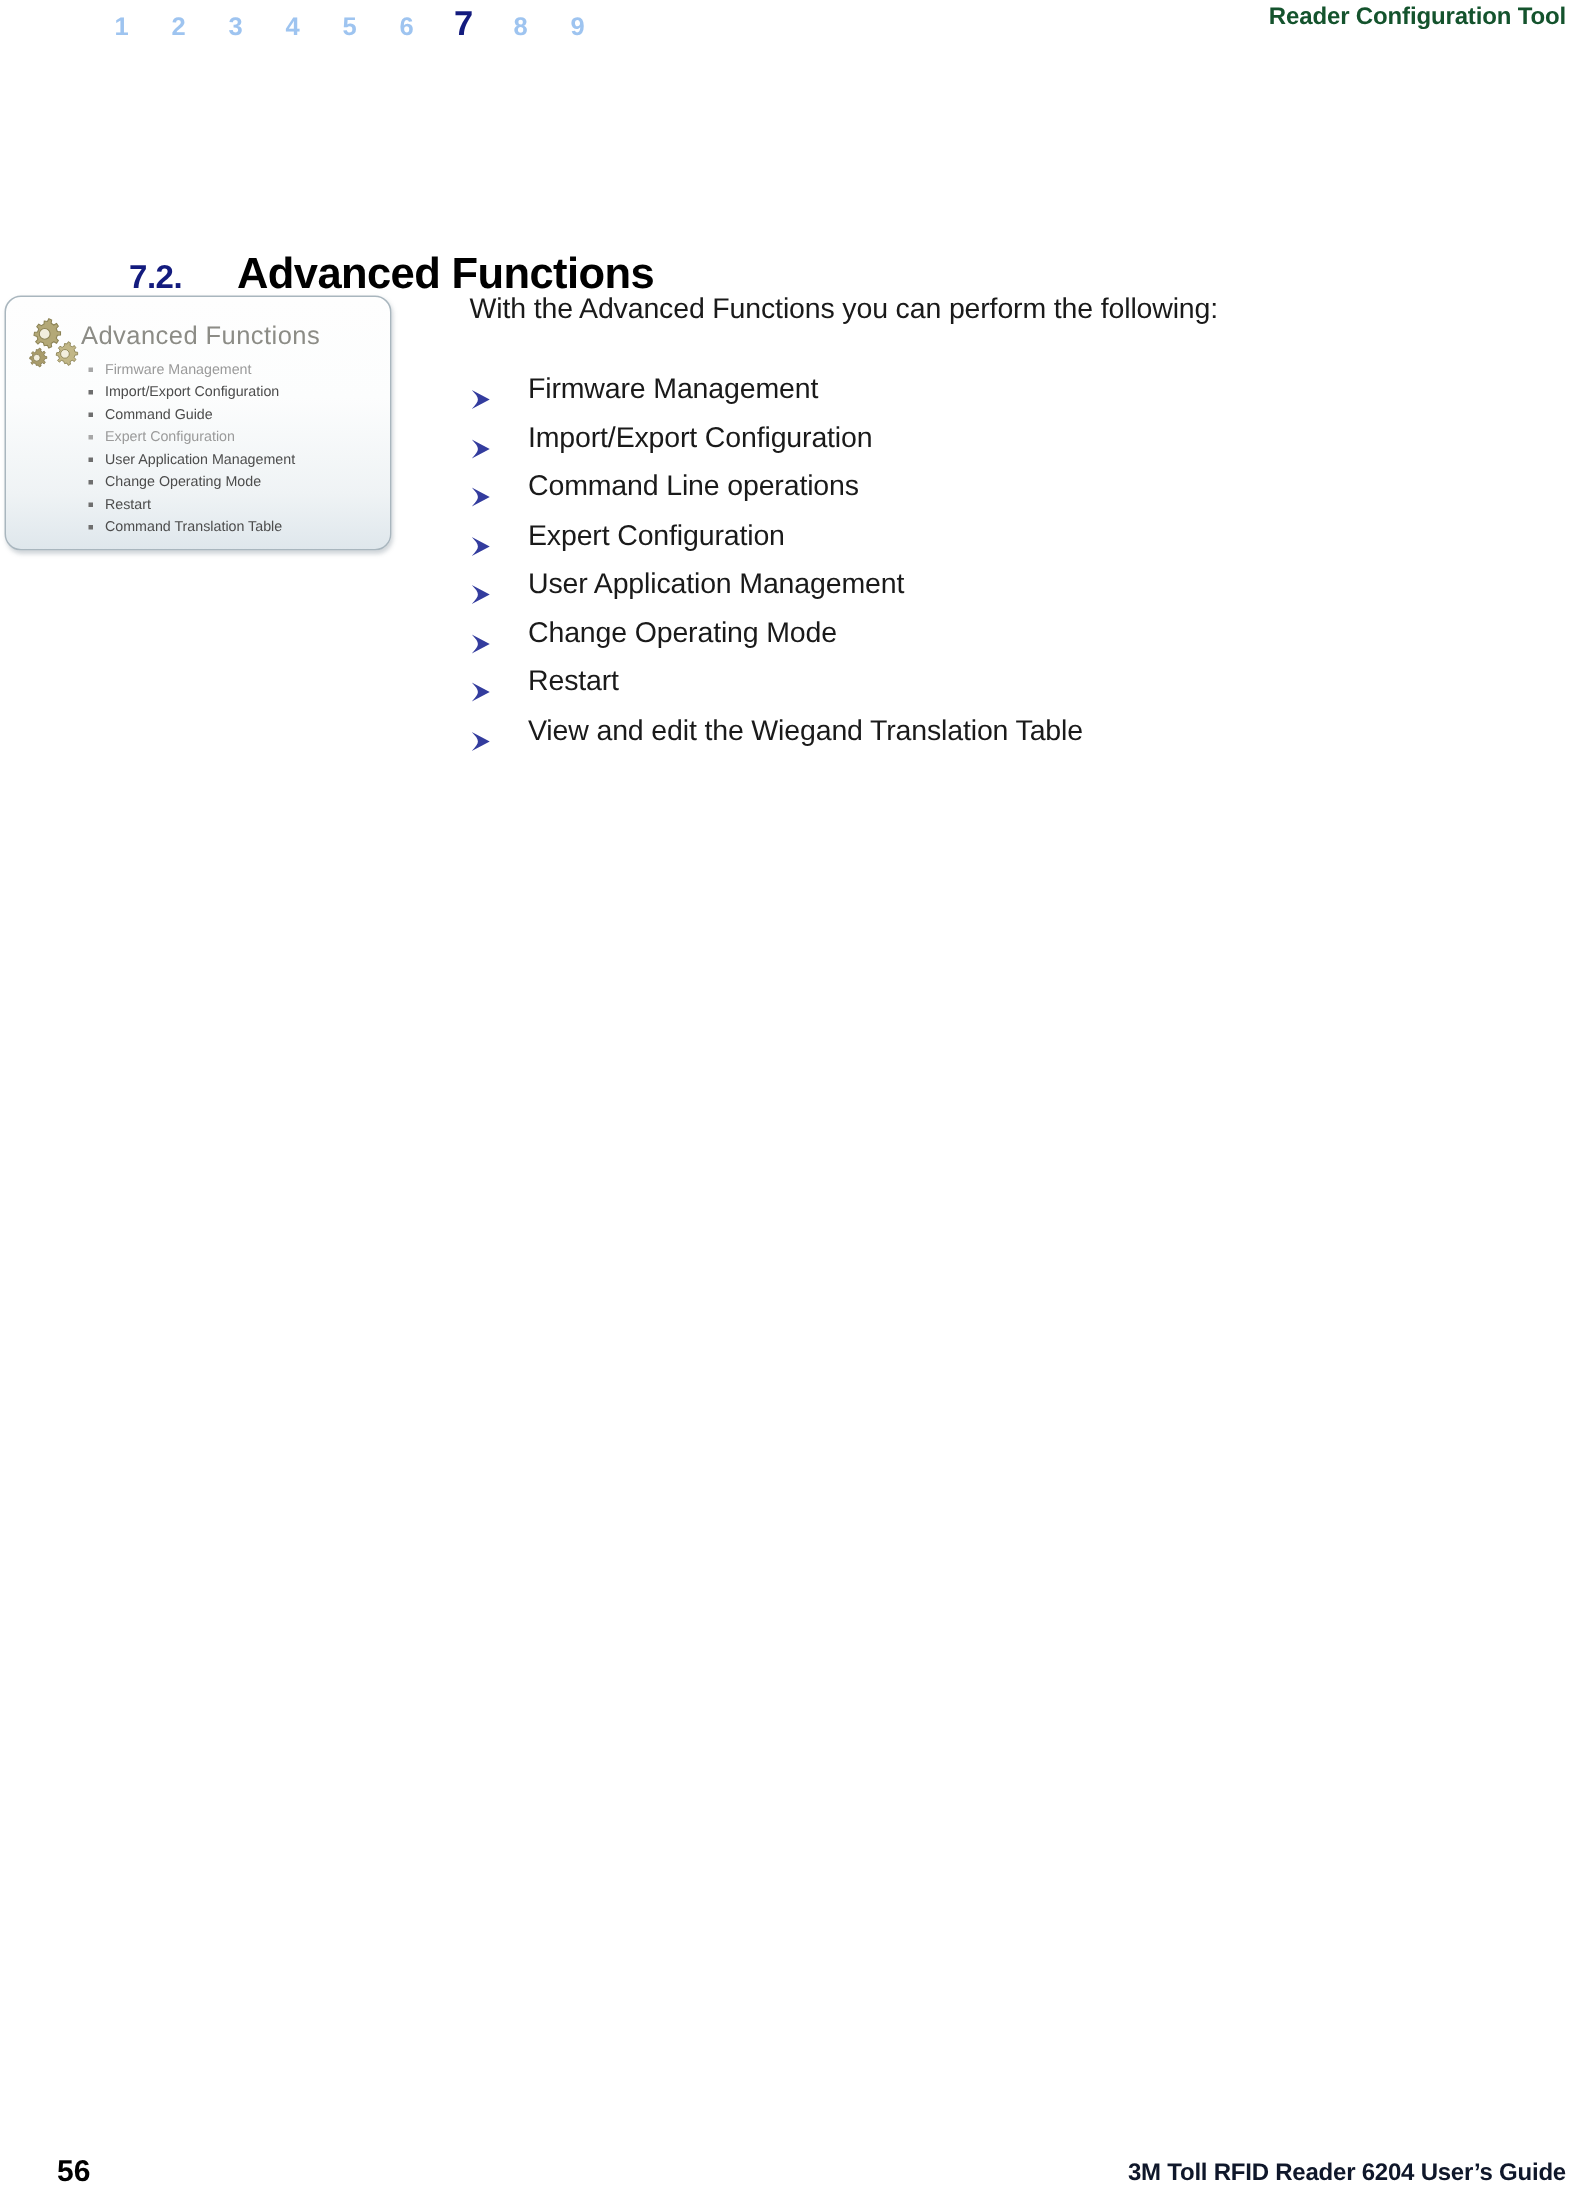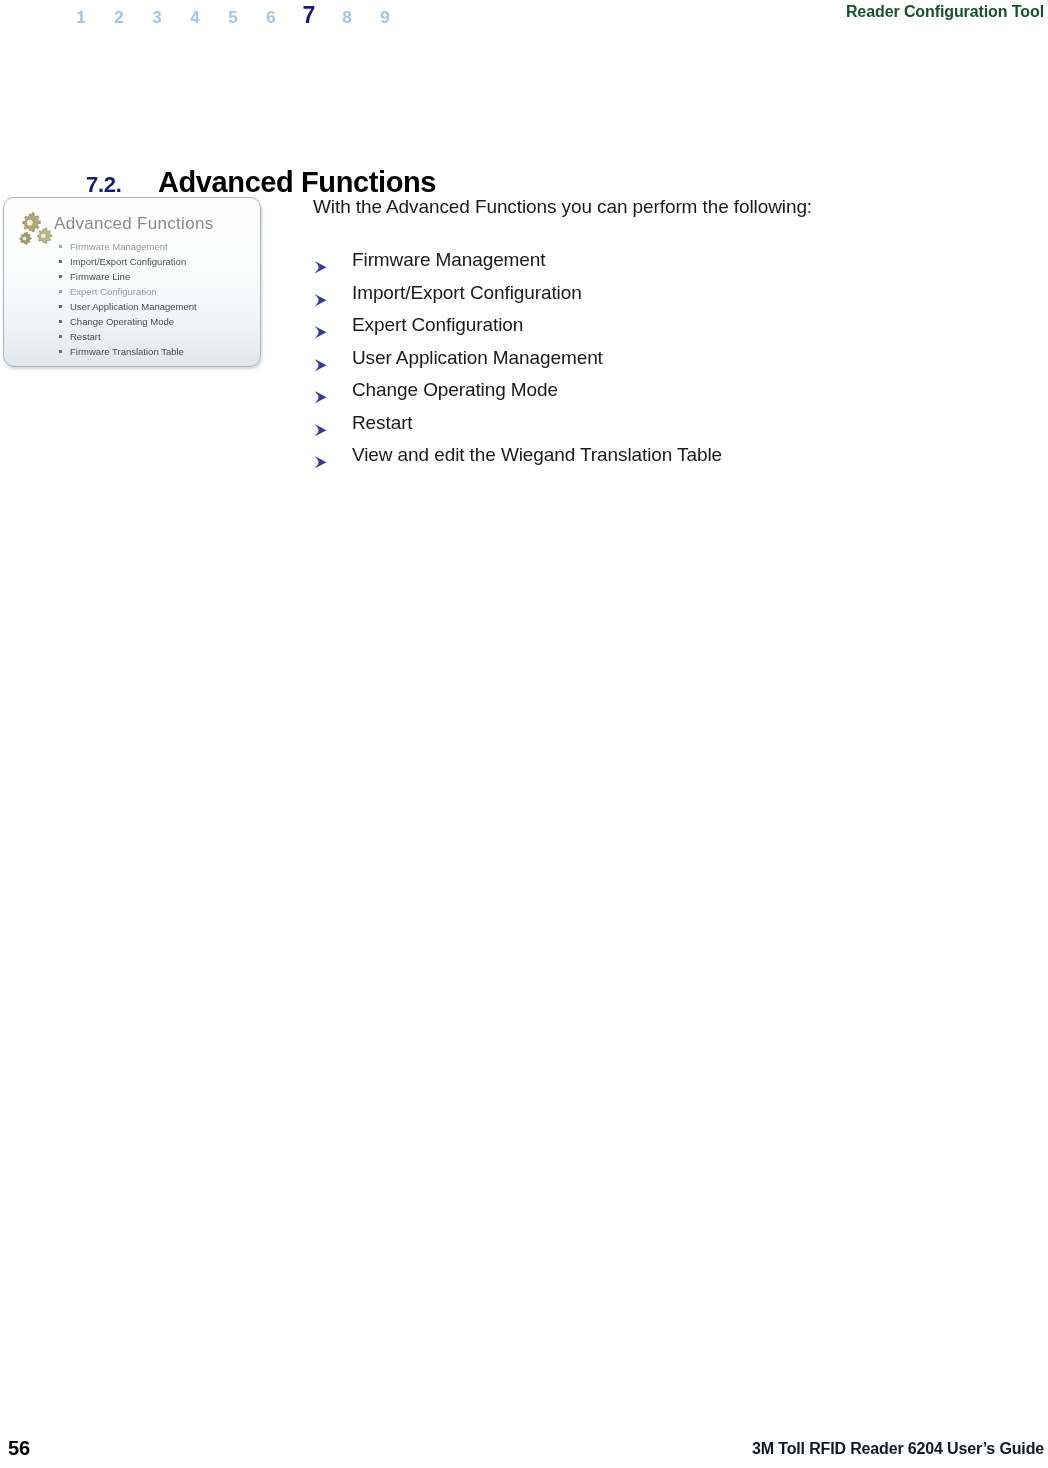--- a/index.html
+++ b/index.html
@@ -197,21 +197,21 @@
   
   .page-footer {
     position: absolute;
     left: 0;
     bottom: 0;
     width: 1048px;
     height: 40px;
   }
   .footer-page-number {
     position: absolute;
-    left: 8px;
+    left: 38px;
     bottom: 8px;
     font-family: "Liberation Sans", sans-serif;
     font-weight: bold;
     font-size: 20px;
     color: #000000;
   }
   .footer-guide-title {
     position: absolute;
     right: 4px;
     bottom: 10px;
@@ -264,38 +264,41 @@
 
           <path d="M8.2 22.0 l1.35 0.25 0.65 -1.2 1.2 0.65 -0.25 1.35 1.1 0.75 1.2 -0.68 0.75 1.1 -0.88 1.05 0.48 1.28 1.35 0.12 0 1.35 -1.35 0.12 -0.48 1.28 0.88 1.05 -0.75 1.1 -1.2 -0.68 -1.1 0.75 0.25 1.35 -1.2 0.65 -0.65 -1.2 -1.35 0.25 -0.4 -1.28 -1.32 -0.4 -1.0 0.92 -0.95 -0.95 0.92 -1.0 -0.4 -1.32 -1.28 -0.4 0.25 -1.35 1.32 -0.12 0.52 -1.28 -0.88 -1.05 0.85 -1.02 1.15 0.65 1.12 -0.75 z"></path>
           <circle cx="8.5" cy="27.5" r="2.3" fill="#F2EEDD" stroke="#857B50" stroke-width="0.55"></circle>
         </g>
       </svg>
     </span>
     <div class="panel-title">Advanced Functions</div>
     <ul class="panel-list" id="panel-list">
         <li class="dim">Firmware Management</li>
         <li>Import/Export Configuration</li>
-        <li>Firmware Line</li>
+        <li>Command Guide</li>
         <li class="dim">Expert Configuration</li>
         <li>User Application Management</li>
         <li>Change Operating Mode</li>
         <li>Restart</li>
-        <li>Firmware Translation Table</li>
+        <li>Command Translation Table</li>
       </ul>
   </div>
 </div>
 
 <div class="intro-text">With the Advanced Functions you can perform the following:</div>
 <ul class="bullet-list" id="bullet-list">
     <li><span class="bullet-arrow"><svg width="19" height="15" viewBox="0 0 19 15" xmlns="http://www.w3.org/2000/svg">
           <path d="M1.5 1 L13.5 7.3 L1.5 13.6 C4.2 10.8 5.6 9.0 5.6 7.3 C5.6 5.6 4.2 3.8 1.5 1 Z" fill="#333C9E"></path>
         </svg></span><span>Firmware Management</span></li>
     <li><span class="bullet-arrow"><svg width="19" height="15" viewBox="0 0 19 15" xmlns="http://www.w3.org/2000/svg">
           <path d="M1.5 1 L13.5 7.3 L1.5 13.6 C4.2 10.8 5.6 9.0 5.6 7.3 C5.6 5.6 4.2 3.8 1.5 1 Z" fill="#333C9E"></path>
         </svg></span><span>Import/Export Configuration</span></li>
+    <li><span class="bullet-arrow"><svg width="19" height="15" viewBox="0 0 19 15" xmlns="http://www.w3.org/2000/svg">
+          <path d="M1.5 1 L13.5 7.3 L1.5 13.6 C4.2 10.8 5.6 9.0 5.6 7.3 C5.6 5.6 4.2 3.8 1.5 1 Z" fill="#333C9E"></path>
+        </svg></span><span>Command Line operations</span></li>
     <li><span class="bullet-arrow"><svg width="19" height="15" viewBox="0 0 19 15" xmlns="http://www.w3.org/2000/svg">
           <path d="M1.5 1 L13.5 7.3 L1.5 13.6 C4.2 10.8 5.6 9.0 5.6 7.3 C5.6 5.6 4.2 3.8 1.5 1 Z" fill="#333C9E"></path>
         </svg></span><span>Expert Configuration</span></li>
     <li><span class="bullet-arrow"><svg width="19" height="15" viewBox="0 0 19 15" xmlns="http://www.w3.org/2000/svg">
           <path d="M1.5 1 L13.5 7.3 L1.5 13.6 C4.2 10.8 5.6 9.0 5.6 7.3 C5.6 5.6 4.2 3.8 1.5 1 Z" fill="#333C9E"></path>
         </svg></span><span>User Application Management</span></li>
     <li><span class="bullet-arrow"><svg width="19" height="15" viewBox="0 0 19 15" xmlns="http://www.w3.org/2000/svg">
           <path d="M1.5 1 L13.5 7.3 L1.5 13.6 C4.2 10.8 5.6 9.0 5.6 7.3 C5.6 5.6 4.2 3.8 1.5 1 Z" fill="#333C9E"></path>
         </svg></span><span>Change Operating Mode</span></li>
     <li><span class="bullet-arrow"><svg width="19" height="15" viewBox="0 0 19 15" xmlns="http://www.w3.org/2000/svg">

